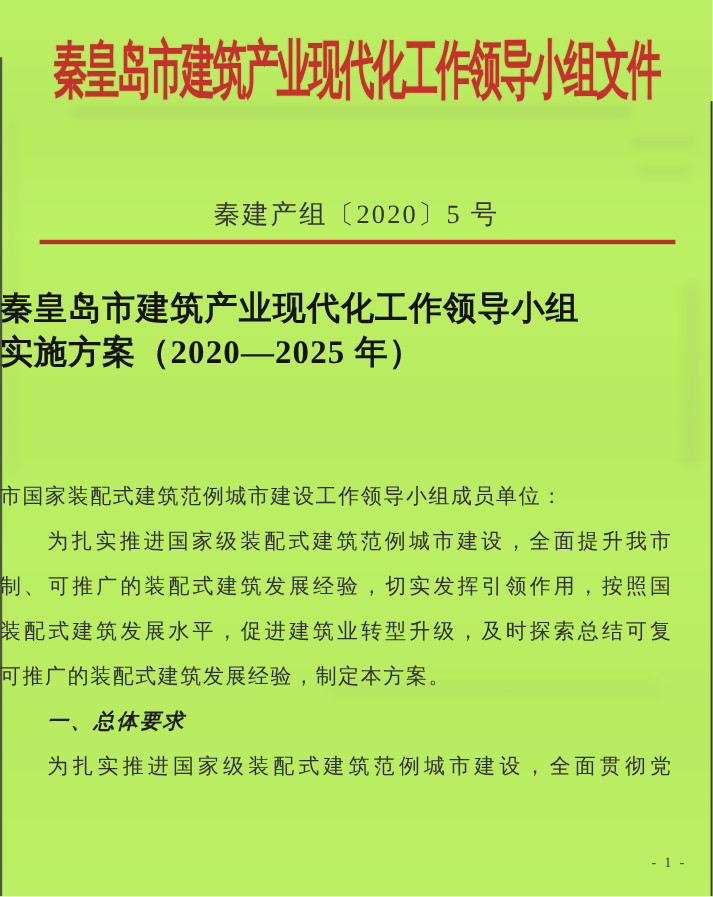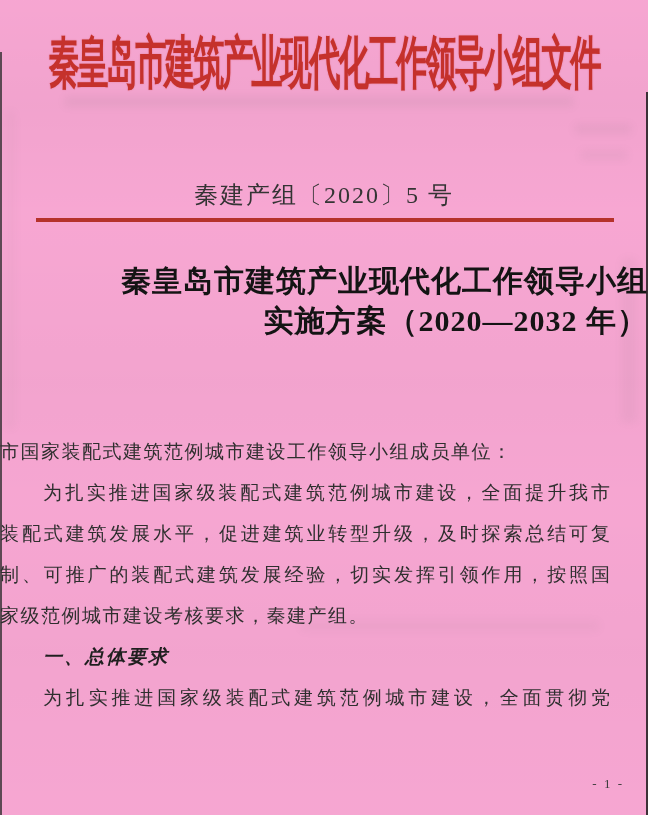--- a/index.html
+++ b/index.html
@@ -4,21 +4,21 @@
 <style>
   html, body {
     margin: 0;
     padding: 0;
     background: #ffffff;
   }
   .page {
     position: relative;
     width: 648px;
     height: 815px;
-    background: #f9a8d4;
+    background: #bef264;
     overflow: hidden;
     font-family: "Liberation Serif", serif;
   }
   
   .scan-texture {
     position: absolute;
     inset: 0;
     background:
       linear-gradient(180deg,
         rgba(0,0,0,0.010) 0%,
@@ -91,21 +91,21 @@
     top: 218px;
     left: 36px;
     width: 578px;
     height: 4px;
     background: #b5322b;
   }
   .doc-title {
     position: absolute;
     top: 261px; left: 0;
     width: 100%;
-    text-align: right;
+    text-align: left;
     font-size: 30px;
     line-height: 40px;
     font-weight: 700;
     letter-spacing: 1px;
     color: #141414;
   }
   .doc-body {
     position: absolute;
     top: 431px;
     left: 0;
@@ -161,28 +161,28 @@
   <div class="red-header">
     <span class="red-header-text">秦皇岛市建筑产业现代化工作领导小组文件</span>
   </div>
 
   <div class="doc-number">秦建产组〔2020〕5 号</div>
 
   <div class="red-rule"></div>
 
   <div class="doc-title">
     <div>秦皇岛市建筑产业现代化工作领导小组</div>
-    <div>实施方案（2020—2032 年）</div>
+    <div>实施方案（2020—2025 年）</div>
   </div>
 
   <div class="doc-body">
     <div class="bline spaced">市国家装配式建筑范例城市建设工作领导小组成员单位：</div>
     <div class="bline indent just">为扎实推进国家级装配式建筑范例城市建设，全面提升我市</div>
+    <div class="bline just">制、可推广的装配式建筑发展经验，切实发挥引领作用，按照国</div>
     <div class="bline just">装配式建筑发展水平，促进建筑业转型升级，及时探索总结可复</div>
-    <div class="bline just">制、可推广的装配式建筑发展经验，切实发挥引领作用，按照国</div>
-    <div class="bline spaced">家级范例城市建设考核要求，秦建产组。</div>
+    <div class="bline spaced">可推广的装配式建筑发展经验，制定本方案。</div>
     <div class="bline indent heading">一、总体要求</div>
     <div class="bline indent just">为扎实推进国家级装配式建筑范例城市建设，全面贯彻党</div>
   </div>
 
   <div class="page-number">- 1 -</div>
 
 </div>
 
 </body></html>

